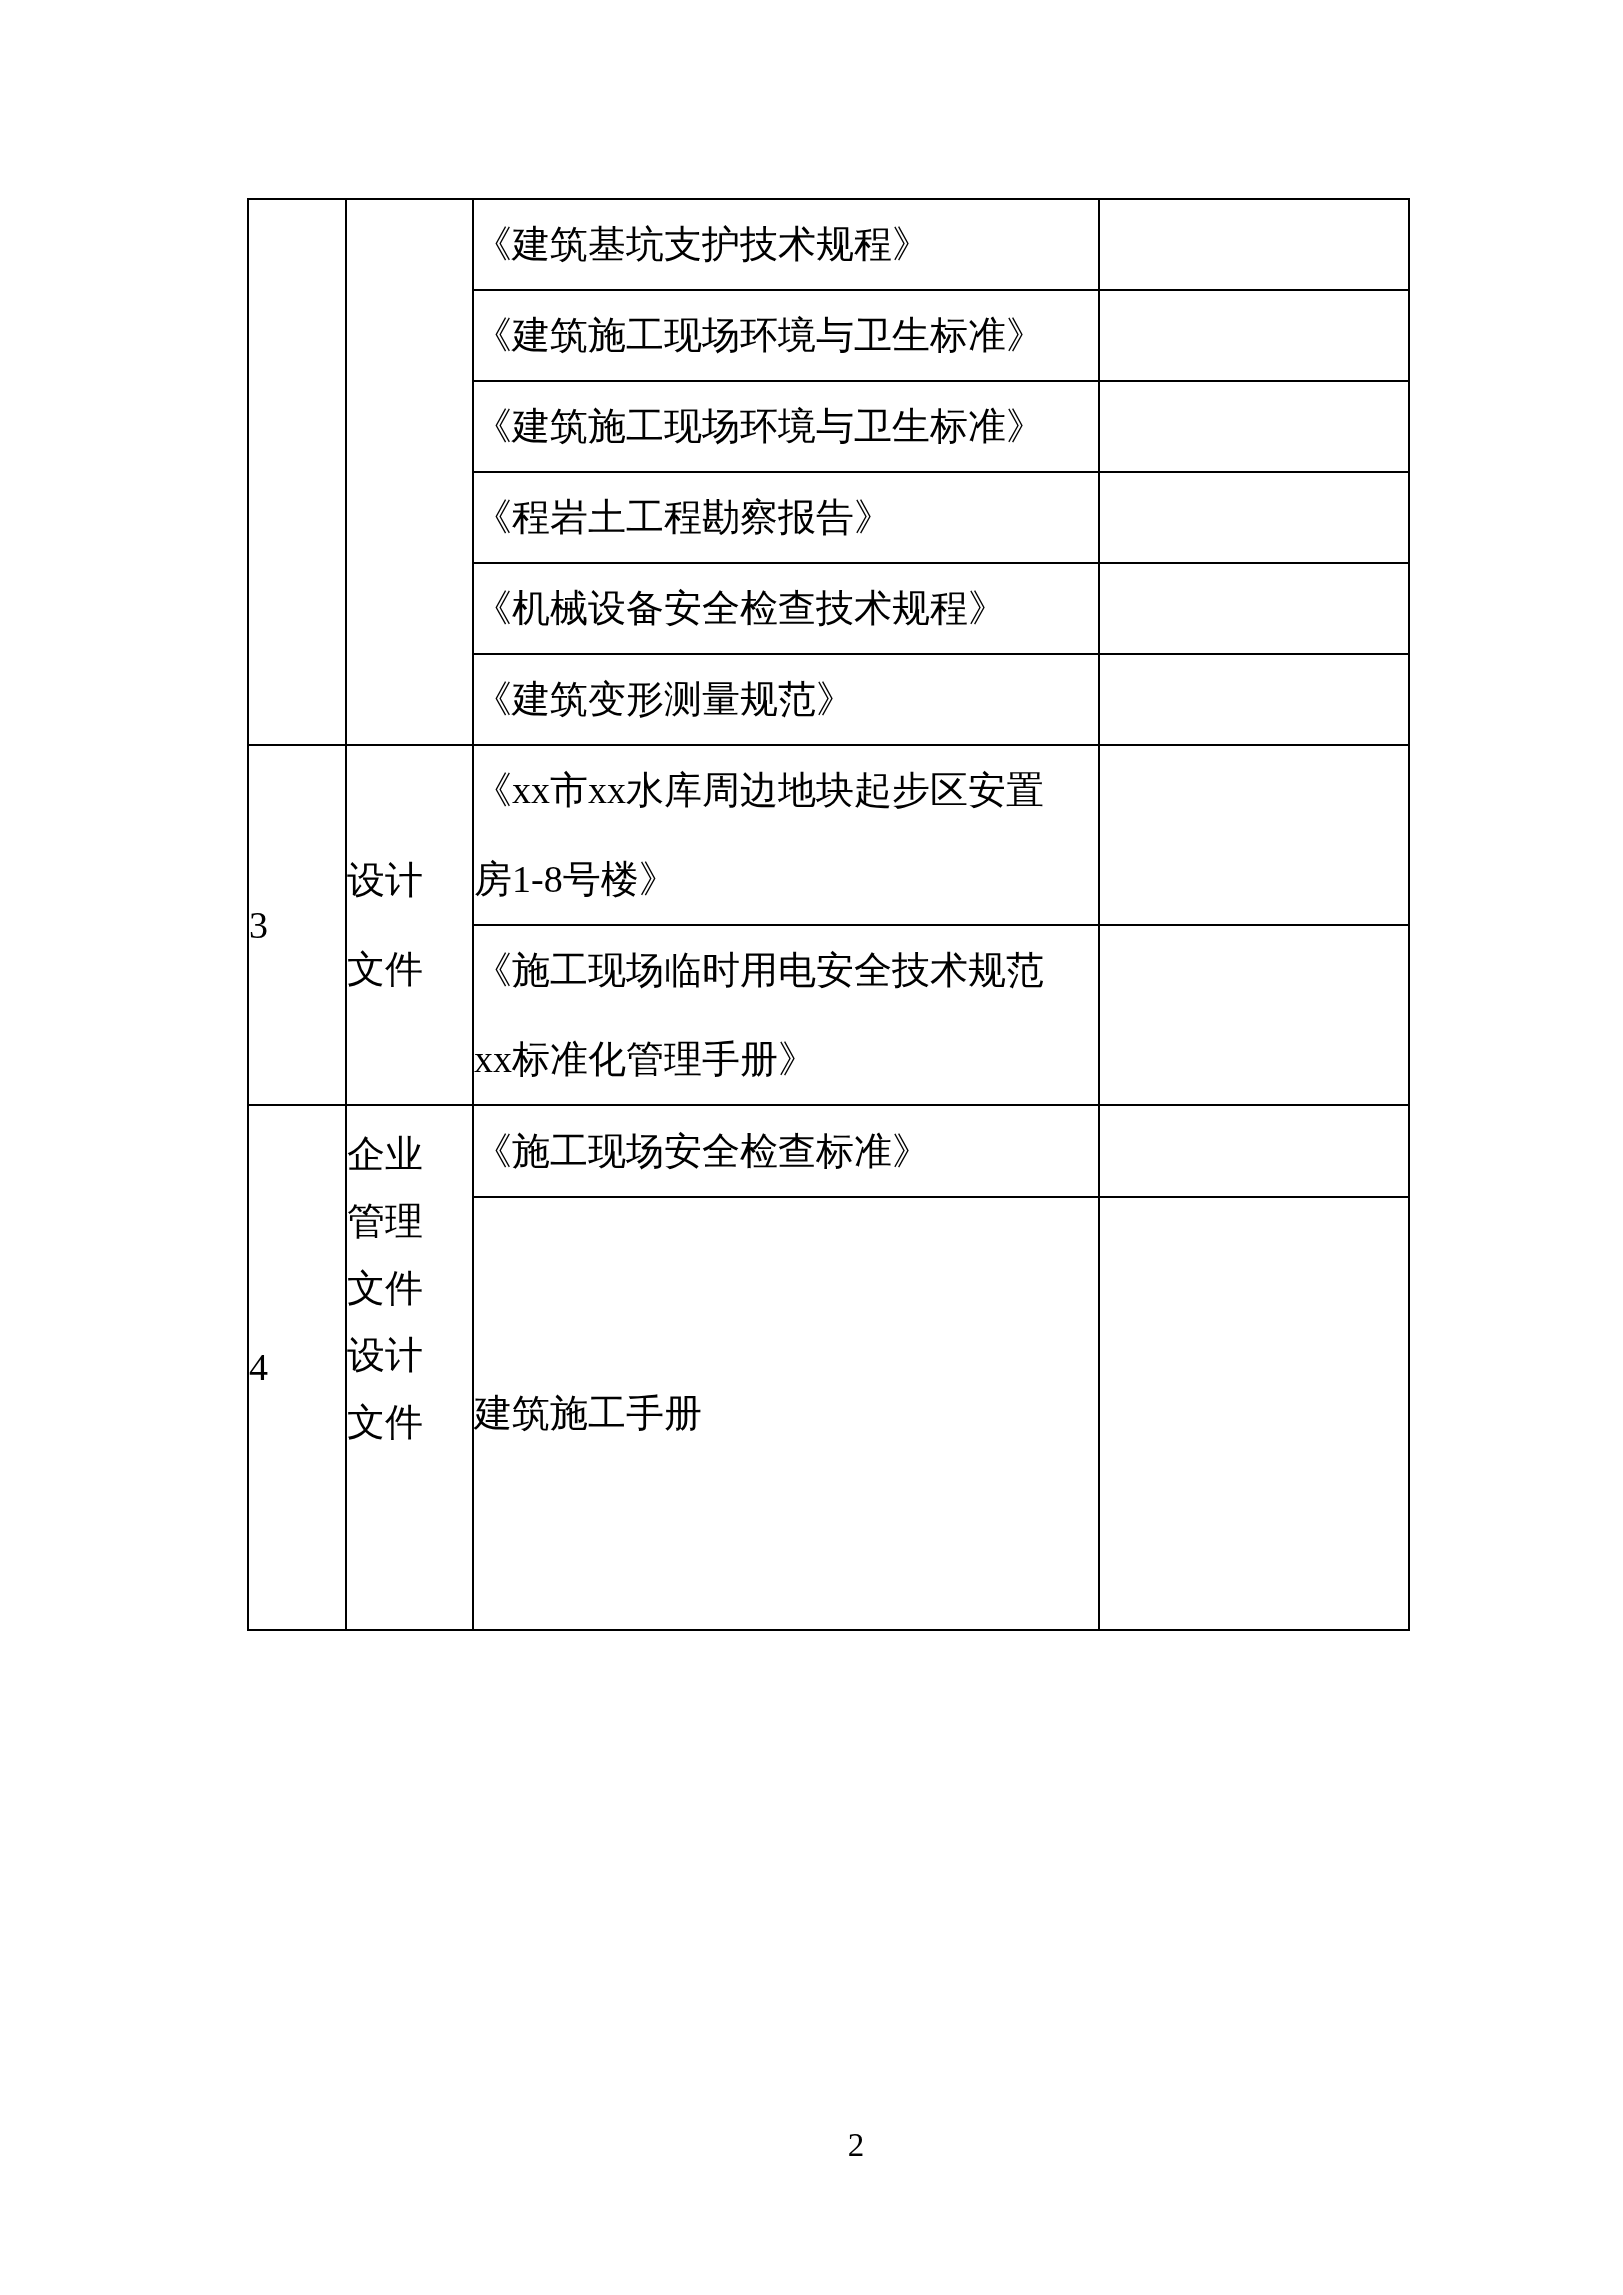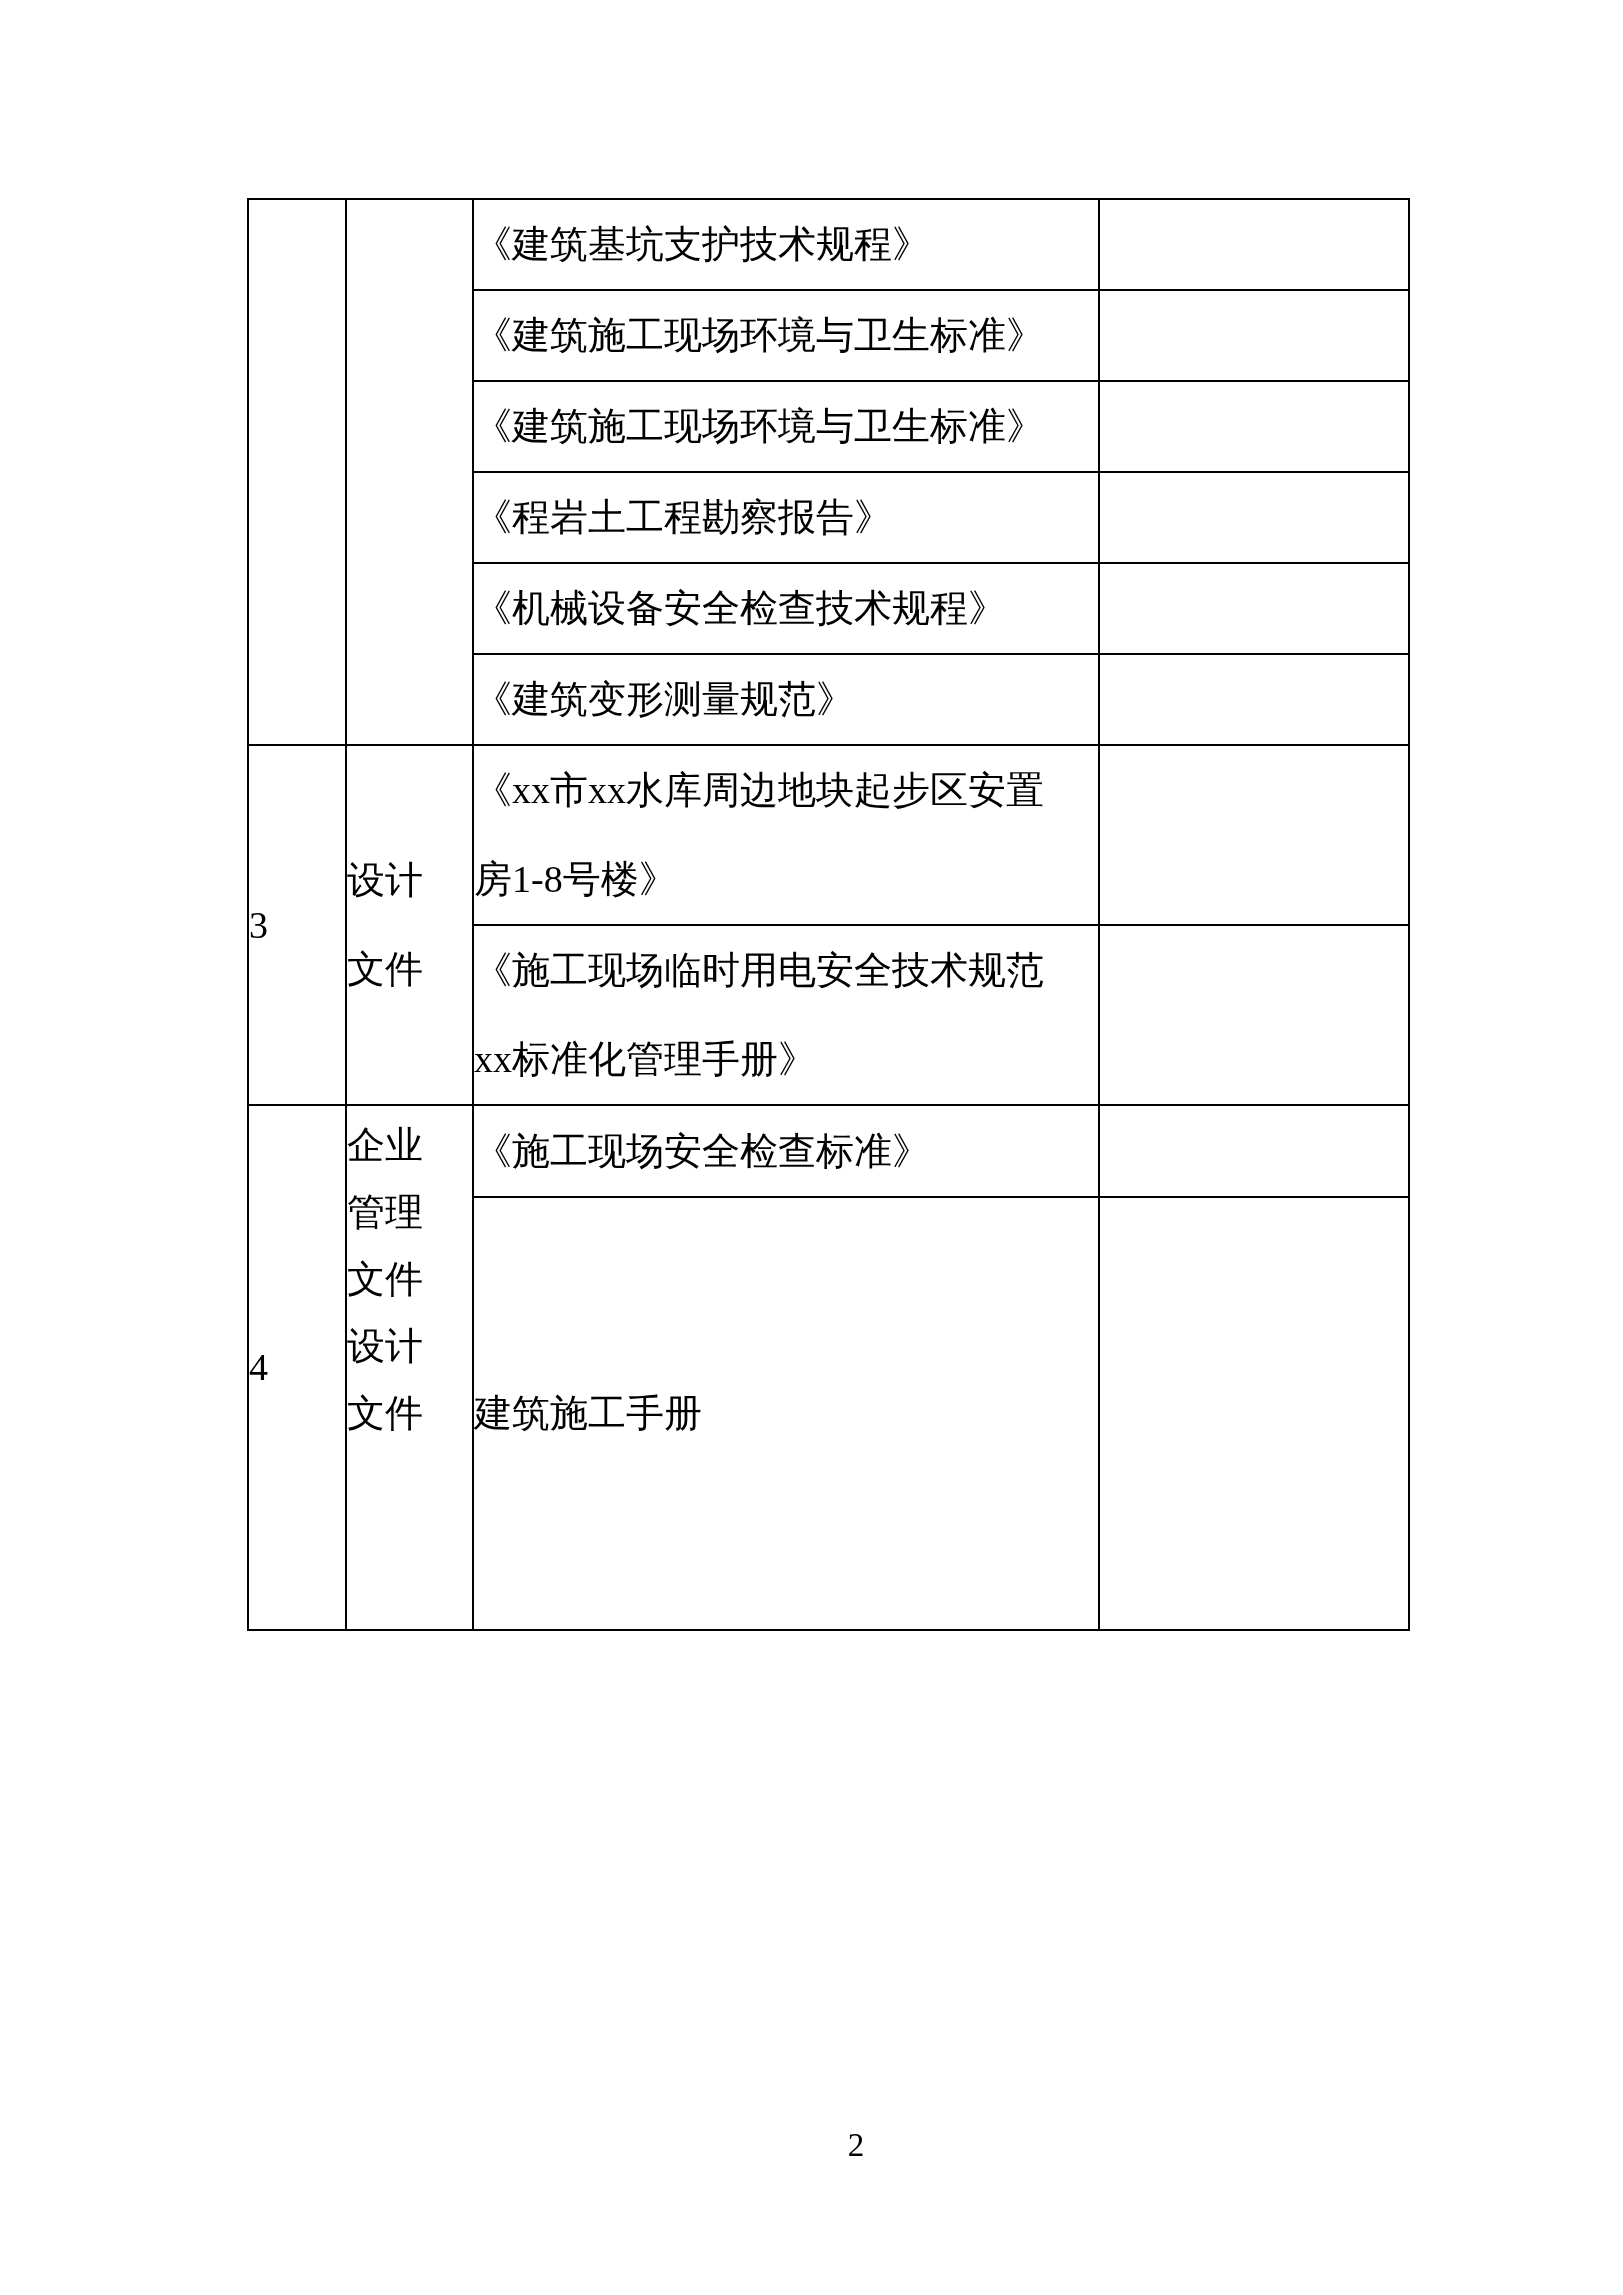--- a/index.html
+++ b/index.html
@@ -37,21 +37,21 @@
     border-right: 2px solid #000000;
     padding: 0;
     vertical-align: middle;
     font-size: 38px;
     line-height: 89px;
     color: #000000;
     overflow: visible;
   }
   td.c1 { text-align: left; padding-left: 14.4px; }
   td.c2 { text-align: left; padding-left: 14.4px; line-height: 92px; }
-  td.c2.top5 { vertical-align: top; padding-top: 6px; line-height: 67px; }
+  td.c2.top5 { vertical-align: top; padding-top: 15px; line-height: 67px; }
   td.c3 { text-align: left; padding-left: 14.4px; }
   .ln { display: block; white-space: nowrap; }
   tr.h136 { height: 89px; }
   tr.h143 { height: 68px; }
   tr.h245 { height: 160px; }
   tr.h275 { height: 180px; }
   tr.h140 { height: 92px; }
   tr.h543 { height: 433px; }
   .page-number {
     position: absolute;

